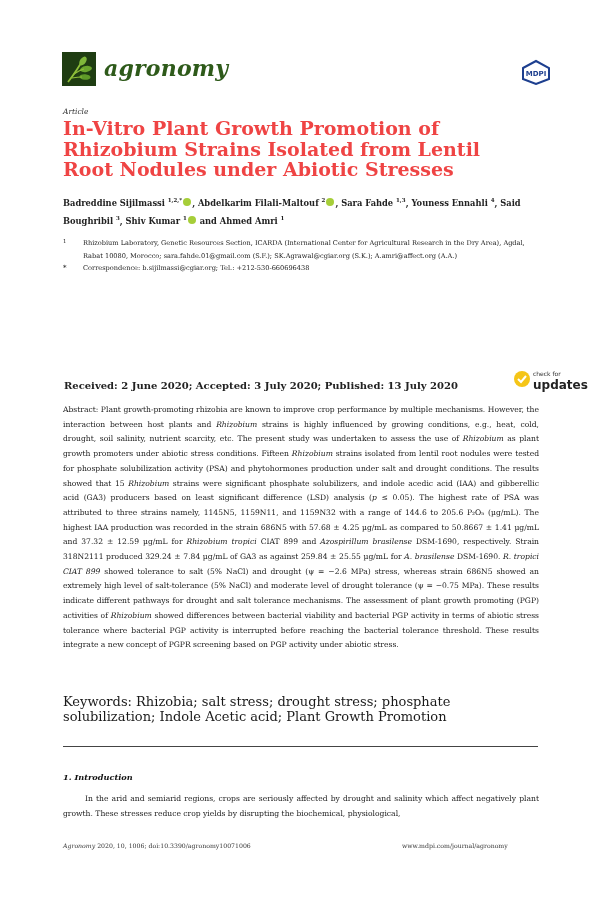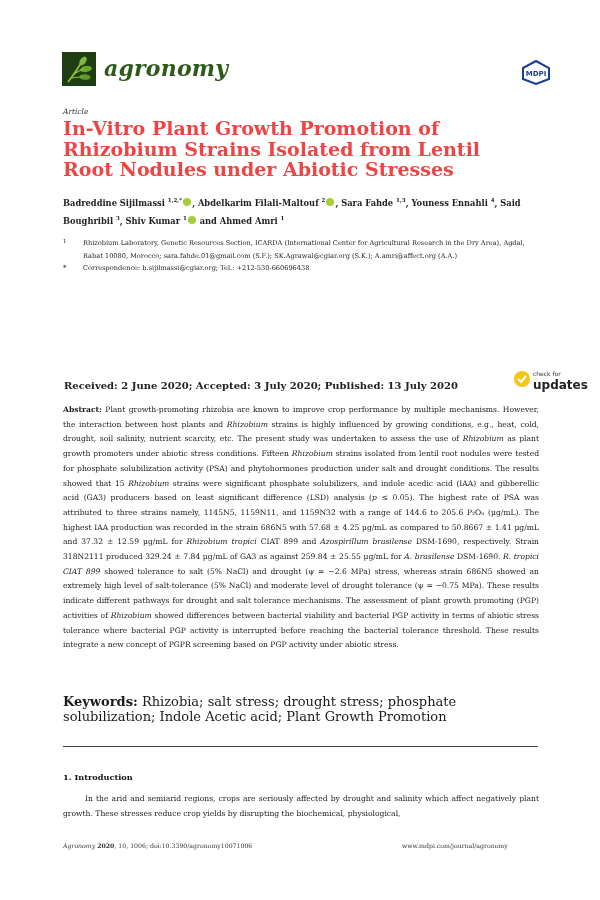--- a/index.html
+++ b/index.html
@@ -20,25 +20,25 @@
   .aff { position:relative; padding-left:20px; }
   .aff .num { position:absolute; left:0; top:-2px; font-size:5.5px; }
   .aff .star { position:absolute; left:0; top:0; font-size:7px; }
   #dates { left:64px; top:380px; font-size:10px; color:#222;font-weight:bold; }
   #check-updates { left:514px; top:369px; width:48px; height:22px; }
   #cu-circle { position:absolute; left:0; top:2px; width:16px; height:16px; border-radius:50%; background:#f5c518; }
   #cu-circle svg { width:16px; height:16px; display:block; }
   #cu-text1 { position:absolute; left:19px; top:1px; font-family:"DejaVu Sans", sans-serif; font-size:6px; color:#333; }
   #cu-text2 { position:absolute; left:19px; top:9px; font-family:"DejaVu Sans", sans-serif; font-size:12px; font-weight:bold; color:#222;text-align:center; }
   #abstract { left:63px; top:403px; width:476px; font-size:7.6px; line-height:14.7px; text-align:justify; color:#1a1a1a; }
-  .b { font-weight:bold;margin-top:28px; }
+  .b { font-weight:normal;margin-top:28px; }
   .i { font-style:italic; }
   #keywords { left:63px; top:695px; width:476px; font-size:13px; line-height:14.7px; color:#1a1a1a; }
   #divider { left:63px; top:746px; width:475px; height:1px; background:#444; }
-  #intro-heading { left:63px; top:772px; font-weight:bold; font-size:8.2px; color:#111; }
+  #intro-heading { left:63px; top:772px; font-weight:bold; font-size:8.2px; color:#111;font-style:italic; }
   #intro-text { left:63px; top:792px; width:476px; font-size:7.6px; line-height:14.7px; text-align:justify; color:#1a1a1a; }
   #intro-text .indent { display:inline-block; width:22px; }
   #footer-left { left:63px; top:842px; font-size:6.2px; color:#333; }
   #footer-right { left:402px; top:842px; font-size:6.2px; color:#333; }
 </style>
 </head>
 <body>
 
 <div class="abs" id="logo-box">
   <svg viewBox="0 0 34 34">

